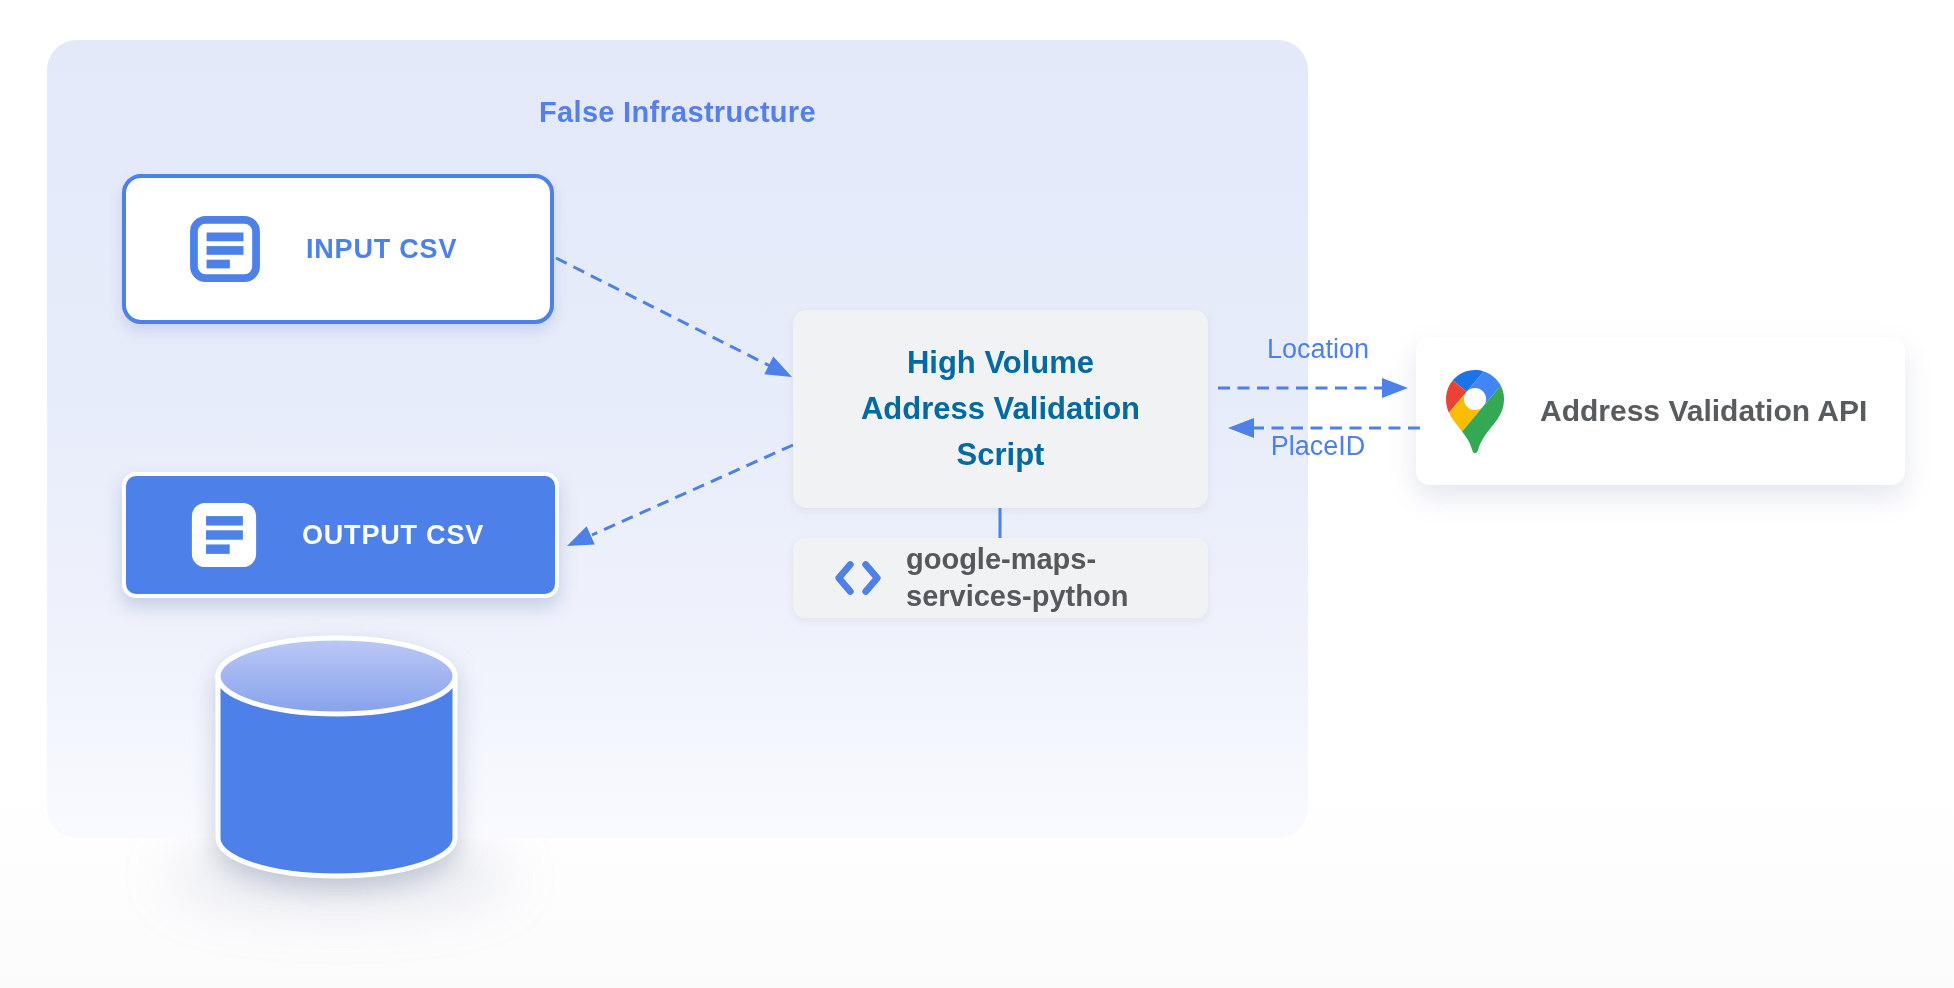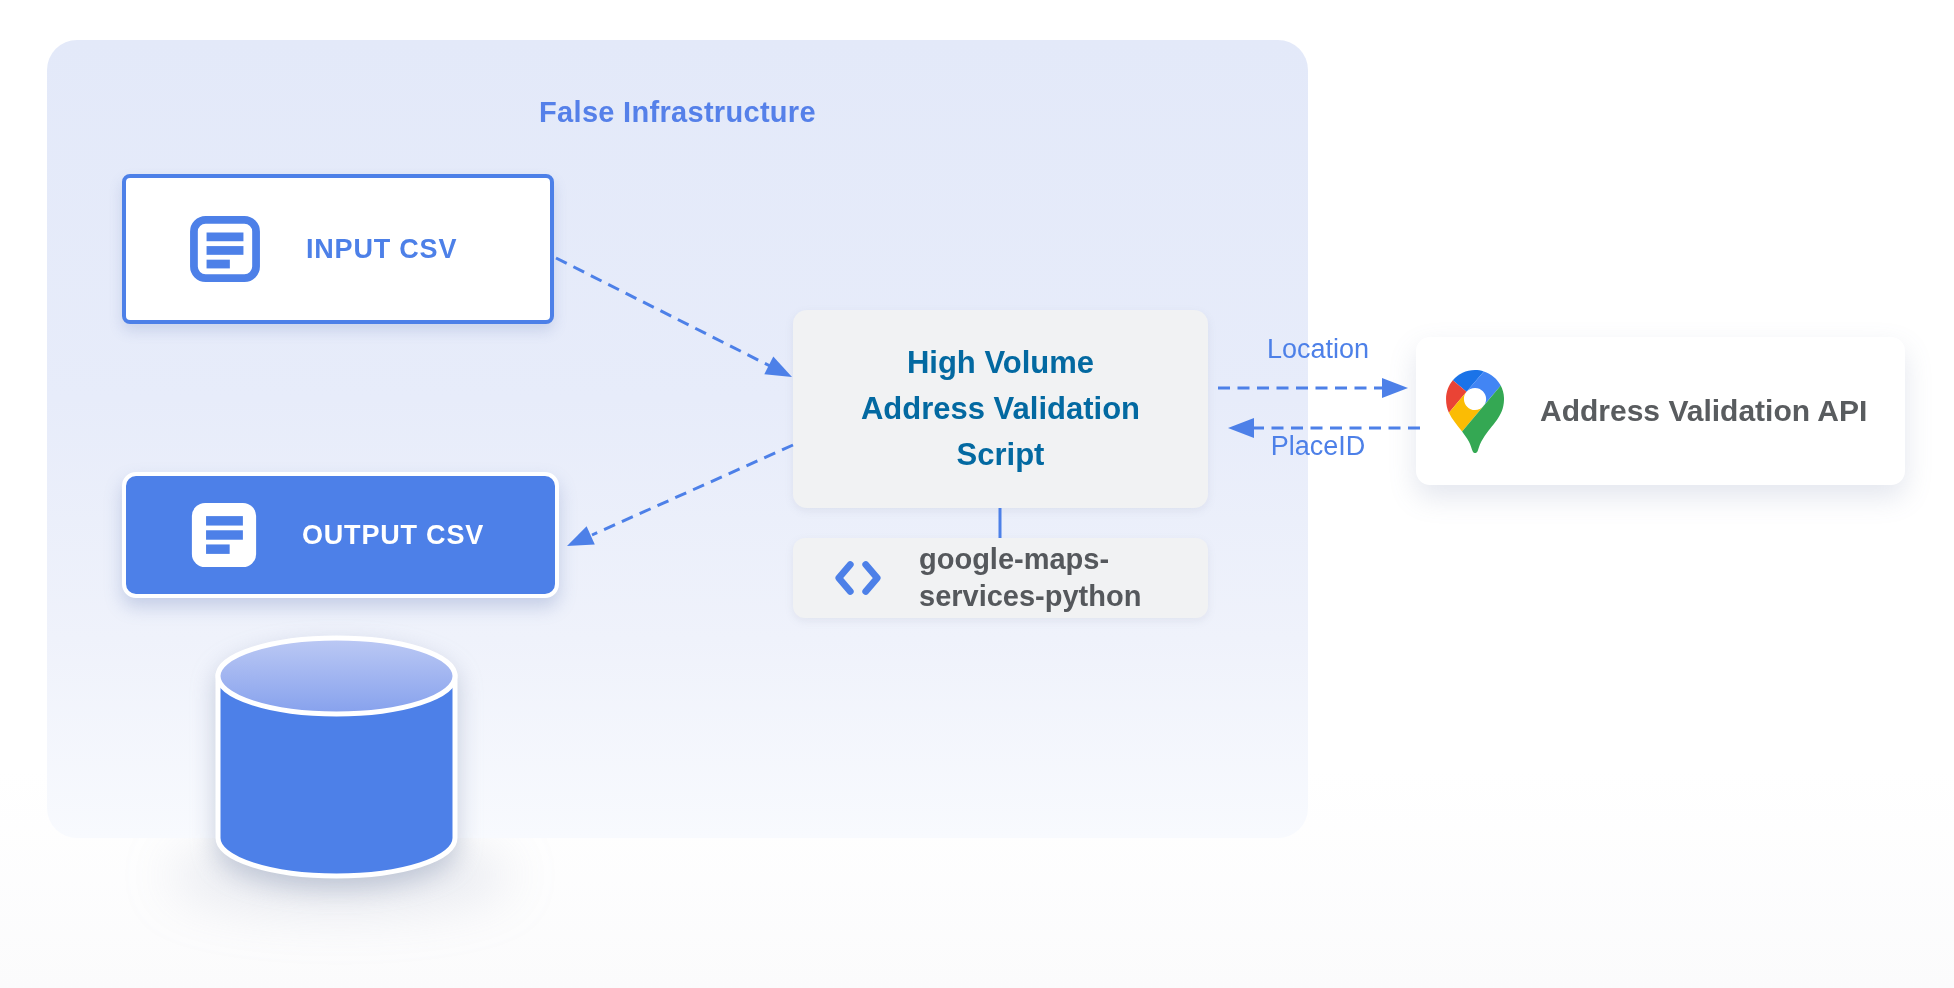--- a/index.html
+++ b/index.html
@@ -12,21 +12,21 @@
   .infra{
     position:absolute;left:47px;top:40px;width:1261px;height:798px;
     border-radius:30px;
     background:linear-gradient(180deg,#e3e9f9 0%,#e7ecfa 45%,#eff2fb 75%,#f8fafe 100%);
   }
   .infra-title{
     position:absolute;left:0;right:0;top:56px;text-align:center;
     font-size:29px;font-weight:bold;color:#5580e9;letter-spacing:0.3px;
   }
   
-  .node{position:absolute;display:flex;align-items:center;border-radius:8px;}
+  .node{position:absolute;display:flex;align-items:center;border-radius:19px;}
   .input-csv{
     left:122px;top:174px;width:432px;height:150px;
     background:#ffffff;border:4px solid #4d80e8;box-sizing:border-box;
     box-shadow:0 7px 14px rgba(90,115,180,0.20);
     padding-left:64px;gap:46px;
   }
   .output-csv{
     left:122px;top:472px;width:437px;height:126px;
     background:#4d80e8;border:4px solid #ffffff;box-sizing:border-box;border-radius:14px;
     box-shadow:0 9px 18px rgba(90,115,180,0.28);
@@ -42,21 +42,21 @@
     display:flex;align-items:center;justify-content:center;
   }
   .script-text{
     font-size:31px;font-weight:bold;color:#0369a1;line-height:46px;
     text-align:center;white-space:pre-line;
   }
   .library-box{
     position:absolute;left:793px;top:538px;width:415px;height:80px;
     background:#f1f2f3;border-radius:12px;
     box-shadow:0 3px 9px rgba(120,130,160,0.12);
-    display:flex;align-items:center;padding-left:40px;gap:36px;box-sizing:border-box;
+    display:flex;align-items:center;padding-left:40px;gap:23px;box-sizing:border-box;
   }
   .library-text{
     font-size:29px;font-weight:bold;color:#55585c;line-height:37px;
     text-align:left;white-space:pre-line;
   }
   
   .api-card{
     position:absolute;left:1416px;top:337px;width:489px;height:148px;
     background:#ffffff;border-radius:14px;
     box-shadow:0 12px 28px rgba(100,115,160,0.18);

